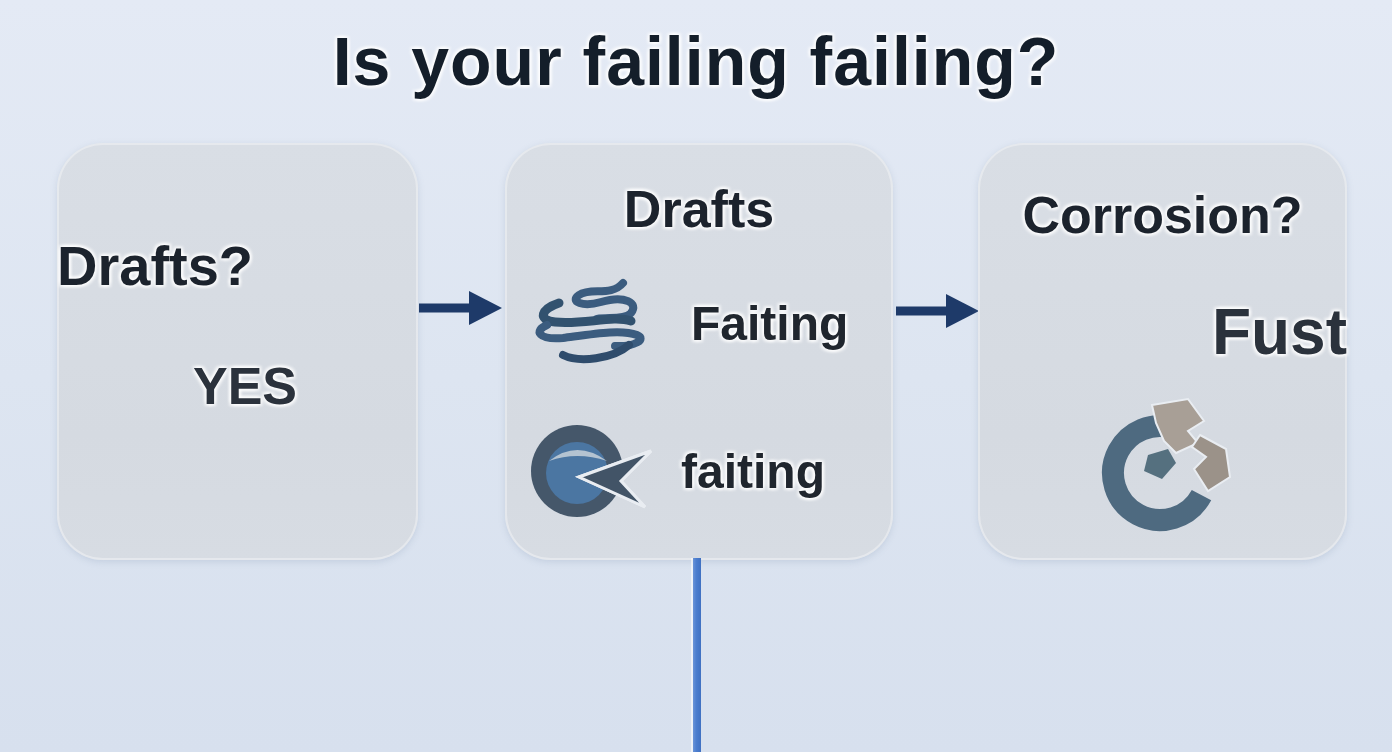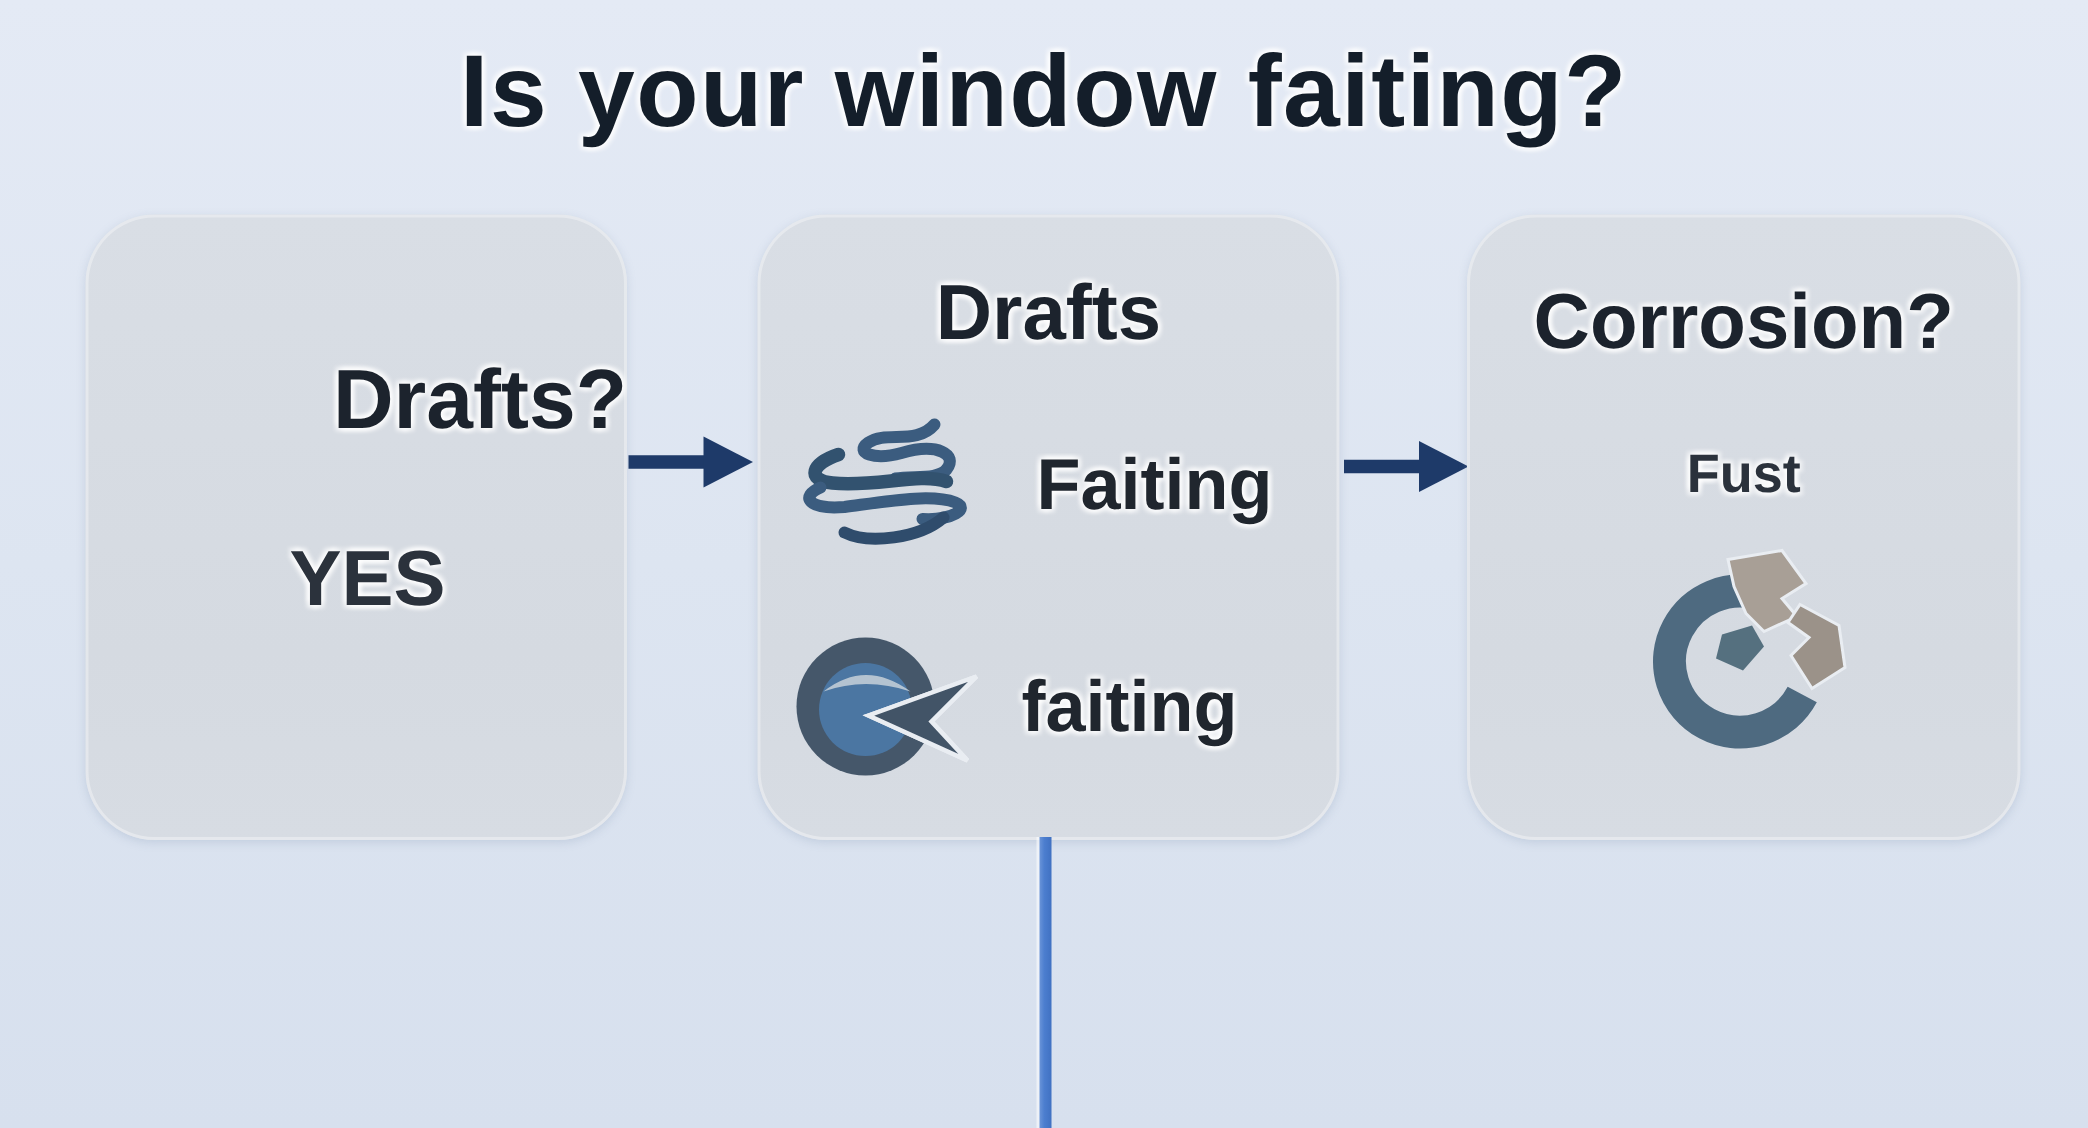--- a/index.html
+++ b/index.html
@@ -46,21 +46,21 @@
 
   .box-title {
     text-align: center;
     font-size: 52px;
     font-weight: bold;
     color: #1c232d;
   }
 
   .box1 .q {
     margin-top: 90px;
-    text-align: right;
+    text-align: left;
     font-size: 56px;
     font-weight: bold;
     color: #1c232d;
   }
   .box1 .a {
     margin-top: 58px;
     text-align: center;
     font-size: 52px;
     font-weight: bold;
     color: #2b323c;
@@ -78,22 +78,22 @@
   .box2 .row2 { margin-top: 44px; height: 104px; }
   .row-label {
     font-size: 48px;
     font-weight: bold;
     color: #20262e;
   }
 
   .box3 .box-title { margin-top: 42px; }
   .box3 .a {
     margin-top: 50px;
-    text-align: center;
-    font-size: 36px;
+    text-align: right;
+    font-size: 64px;
     font-weight: bold;
     color: #2b323c;
   }
   .box3 .icon-wrap {
     margin-top: 28px;
     display: flex;
     justify-content: center;
   }
 
   .arrow { position: absolute; }
@@ -108,21 +108,21 @@
     height: 194px;
     background: linear-gradient(90deg, #6a94d8, #4c7ecf 40%, #4071c2);
     box-shadow: -2px 0 0 rgba(255,255,255,0.55);
   }
 </style>
 </head>
 <body>
 
 <div class="canvas">
 
-  <h1 class="title halo">Is your window faiting?</h1>
+  <h1 class="title halo">Is your failing failing?</h1>
 
   <section class="box box1">
     <div class="q halo">Drafts?</div>
     <div class="a halo">YES</div>
   </section>
 
   <svg class="arrow arrow1" width="88" height="44" viewBox="0 0 88 44">
     <line x1="3" y1="22" x2="57" y2="22" stroke="#1e3a69" stroke-width="9"></line>
     <polygon points="53,5 86,22 53,39" fill="#1e3a69"></polygon>
   </svg>

